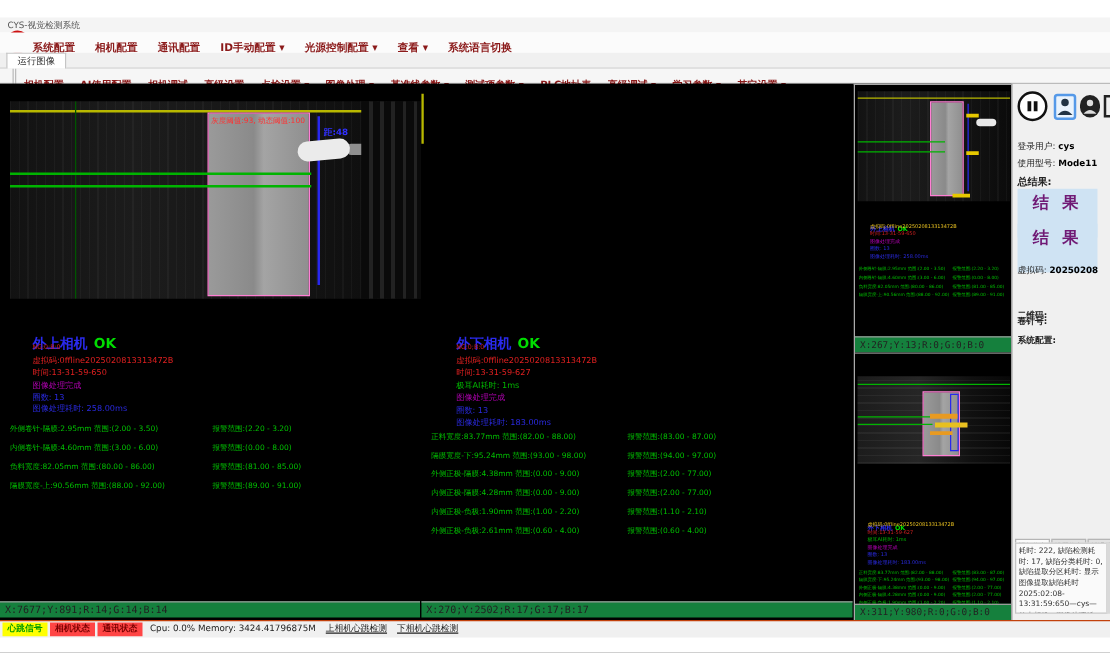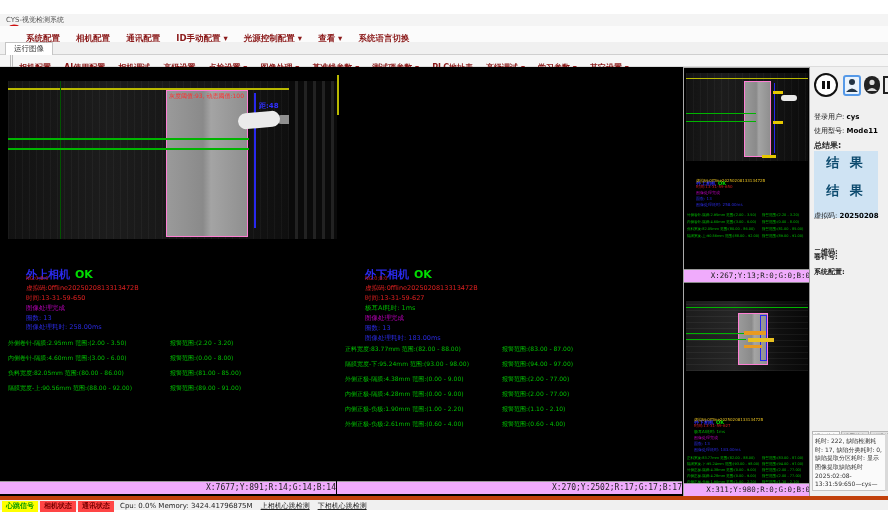--- a/index.html
+++ b/index.html
@@ -35,42 +35,42 @@
   .gline-dark { position:absolute; background:#005500; }
   .yline { position:absolute; background:#b8b800; }
   .bline { position:absolute; background:#2828ee; }
   .cam-title { font-size:11px; font-weight:bold; color:#2a2aee; }
   .cam-ok { font-size:11px; font-weight:bold; color:#00dd00; margin-left:5px; }
   .t-red { font-size:6.5px; color:#e02020; }
   .t-purple { font-size:6.5px; color:#b400b4; }
   .t-blue { font-size:6.5px; color:#2a2ae0; }
   .t-green { font-size:6.5px; color:#00b400; }
   .meas { position:absolute; font-size:6px; color:#00c000; white-space:nowrap; }
-  .coordbar { position:absolute; height:13px; background:#f0abfc; border-top:1px solid #9a9a9a; font-size:8px; color:#222; line-height:12px; padding-left:4px;text-align:right; }
+  .coordbar { position:absolute; height:13px; background:#15803d; border-top:1px solid #9a9a9a; font-size:8px; color:#222; line-height:12px; padding-left:4px; }
 
   
   .mini-title { font-size:5px; font-weight:bold; color:#2a2aee; }
   .mini-ok { font-size:5px; font-weight:bold; color:#00dd00; margin-left:2px; }
   .mini-line { position:absolute; font-size:4px; white-space:nowrap; }
   .mini-meas { position:absolute; font-size:3.5px; color:#00c000; white-space:nowrap; }
 
   
   #sidebar { left:809px; width:79px; background:#f0f0f0; border-left:1px solid #999; }
   .sb-label { position:absolute; font-size:7px; font-weight:bold; color:#222; white-space:nowrap; }
   .sb-value { font-weight:bold; color:#000; }
   .result-box { position:absolute; left:4px; width:64px; height:39px; background:#cfe3f3;
-     color:#0c4a6e; font-weight:bold; font-size:13px; text-align:center; line-height:23px; letter-spacing:3px; }
+     color:#701a75; font-weight:bold; font-size:13px; text-align:center; line-height:23px; letter-spacing:3px; }
   .icon-btn { position:absolute; top:6px; cursor:pointer; }
   .info-tab { display:inline-block; font-size:5.5px; color:#333; background:#e2e2e2; border:1px solid #b5b5b5; padding:1px 2px; margin-right:1px; cursor:pointer; }
   .info-tab.active { background:#fafafa; }
   #log-area { position:absolute; left:2px; top:367px; width:74px; height:57px; background:#fafafa; border:1px solid #c5c5c5; font-size:6px; color:#333; line-height:1.45; padding:2px; overflow:hidden; }
   #log-scroll { position:absolute; right:0px; top:367px; width:3px; height:57px; background:#d9d9d9; }
 
   
-  #statusbar { top:496px; left:0; width:888px; height:14px; background:#f0f0f0; border-top:4px solid #c2410c; font-size:7px; line-height:13px; }
+  #statusbar { top:496px; left:0; width:888px; height:14px; background:#f0f0f0; border-top:1px solid #c2410c; font-size:7px; line-height:13px; }
   .badge { display:inline-block; font-size:7px; font-weight:bold; padding:0 4px; margin:1px 2px 0 0; height:11px; line-height:11px; }
   .badge-yellow { background:#ffff00; color:#009900; }
   .badge-red { background:#ff4545; color:#7a0000; }
   .sb-cpu { color:#222; margin-left:4px; }
   .sb-link { color:#222; text-decoration:underline; margin-left:8px; cursor:pointer; }
 
   .pause-circle { width:24px; height:24px; border:2.5px solid #111; border-radius:50%; background:#fff; position:relative; }
   .pause-circle i { position:absolute; top:6px; width:3px; height:8px; background:#111; }
   .yellow-dash { position:absolute; background:#e6c800; }
 </style>

